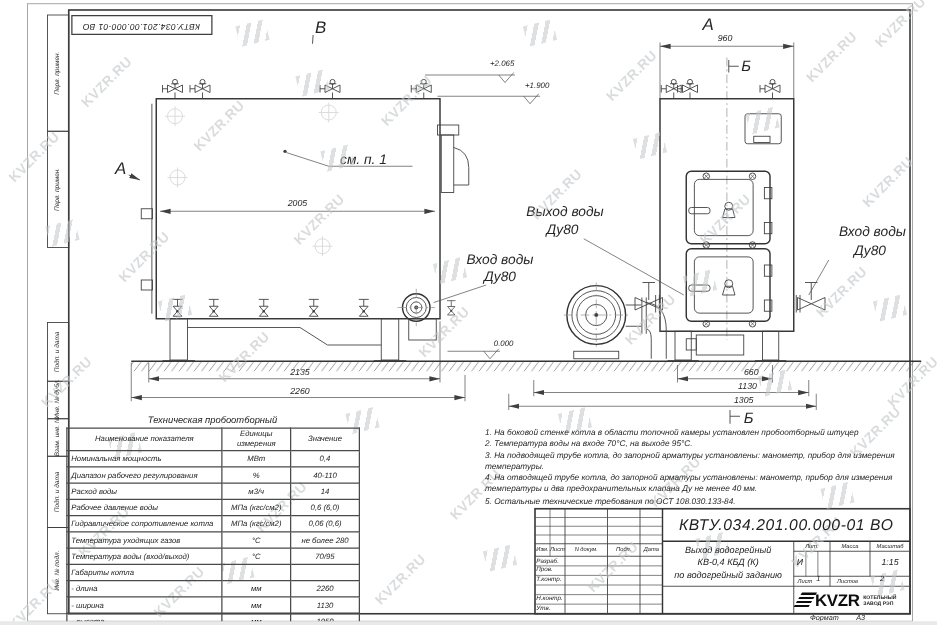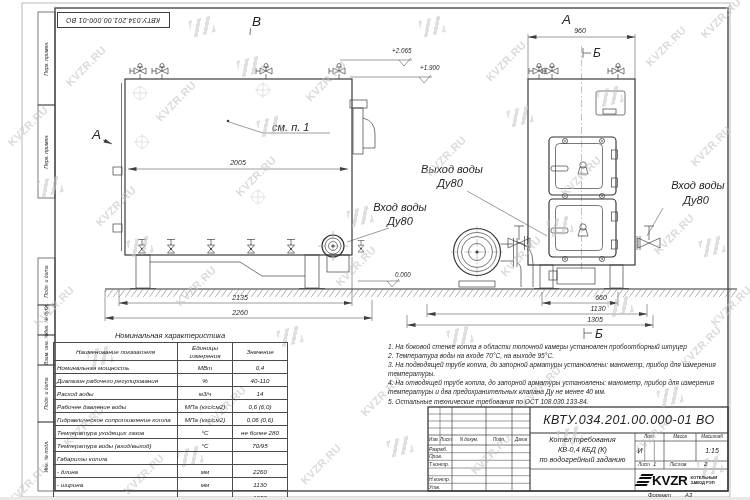--- a/index.html
+++ b/index.html
@@ -366,21 +366,21 @@
   <div class="vtext" style="left:38px;top:105px;width:93px">Перв. примен.</div>
   <div class="vtext" style="left:38px;top:198px;width:93px">Перв. примен.</div>
   <div class="vtext" style="left:38px;top:305px;width:47px">Подп. и дата</div>
   <div class="vtext" style="left:38px;top:335px;width:30px">Инв. № дубл.</div>
   <div class="vtext" style="left:38px;top:365px;width:30px">Взам. инв. №</div>
   <div class="vtext" style="left:38px;top:422px;width:57px">Подп. и дата</div>
   <div class="vtext" style="left:38px;top:491px;width:69px">Инв. № подл.</div>
 
   
   <div class="spec">
-    <div class="spec-title">Номинальная характеристика</div>
+    <div class="spec-title">Техническая пробоотборный</div>
     <table>
       <colgroup>
           <col style="width:124px">
           <col style="width:55px">
           <col style="width:55px">
         </colgroup>
       <tbody>
           <tr class="hd">
         <td>Наименование показателя</td>
         <td>Единицы измерения</td>
@@ -450,21 +450,21 @@
     <div class="note">1.  На боковой стенке котла в области топочной камеры установлен пробоотборный штуцер</div>
     <div class="note">2.  Температура воды на входе 70°С, на выходе 95°С.</div>
     <div class="note">3.  На подводящей трубе котла, до запорной арматуры установлены: манометр, прибор для измерения температуры.</div>
     <div class="note">4.  На отводящей трубе котла, до запорной арматуры установлены: манометр, прибор для измерения температуры и два предохранительных клапана Ду не менее 40 мм.</div>
     <div class="note">5.  Остальные технические требования по ОСТ 108.030.133-84.</div>
   </div>
 
   
   <div class="tb tb-doc">КВТУ.034.201.00.000-01 ВО</div>
   <div class="tb tb-name">
-    <div>Котел требования</div>
+    <div>Выход водогрейный</div>
     <div>КВ-0,4 КБД (К)</div>
     <div>по водогрейный заданию</div>
   </div>
   <div class="tb tb-small" style="left:428px;top:435px;width:12px">Изм.</div>
   <div class="tb tb-small" style="left:440px;top:435px;width:12px">Лист</div>
   <div class="tb tb-small" style="left:452px;top:435px;width:34px">N докум.</div>
   <div class="tb tb-small" style="left:486px;top:435px;width:26px">Подп.</div>
   <div class="tb tb-small" style="left:512px;top:435px;width:18px">Дата</div>
   <div class="tb tb-row" style="left:429px;top:445.5px">Разраб.</div>
   <div class="tb tb-row" style="left:429px;top:453px">Пров.</div>

